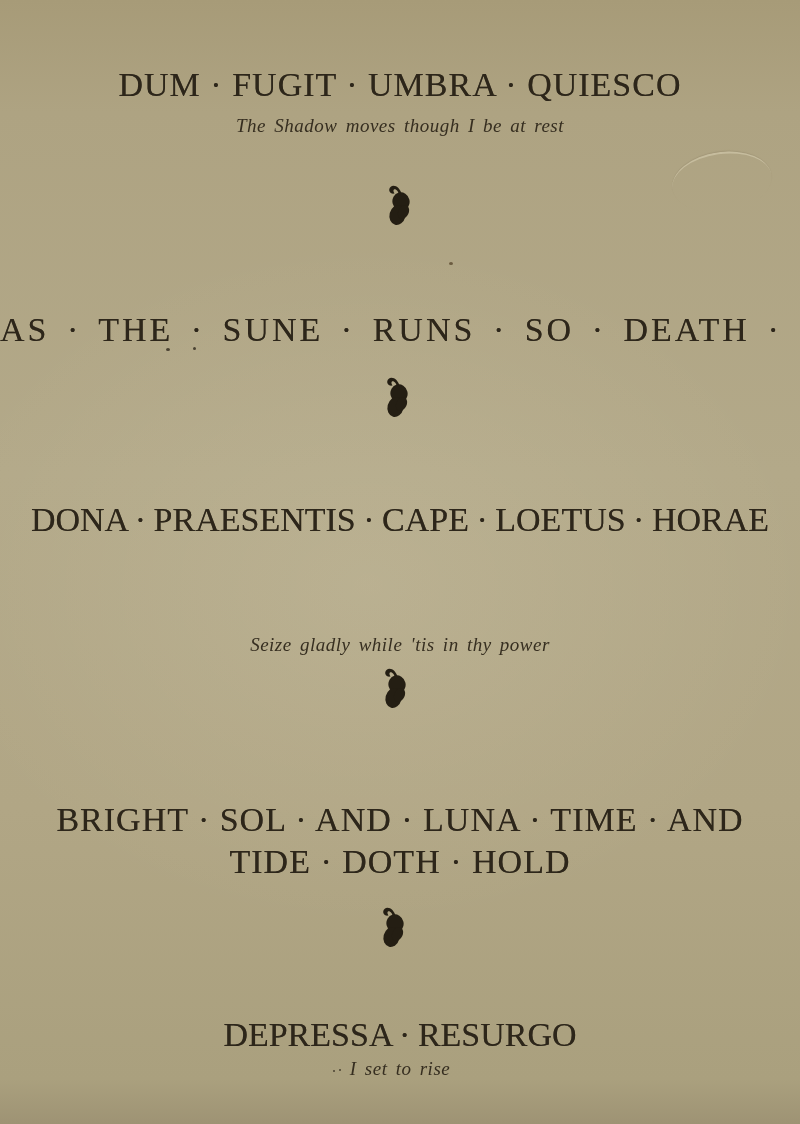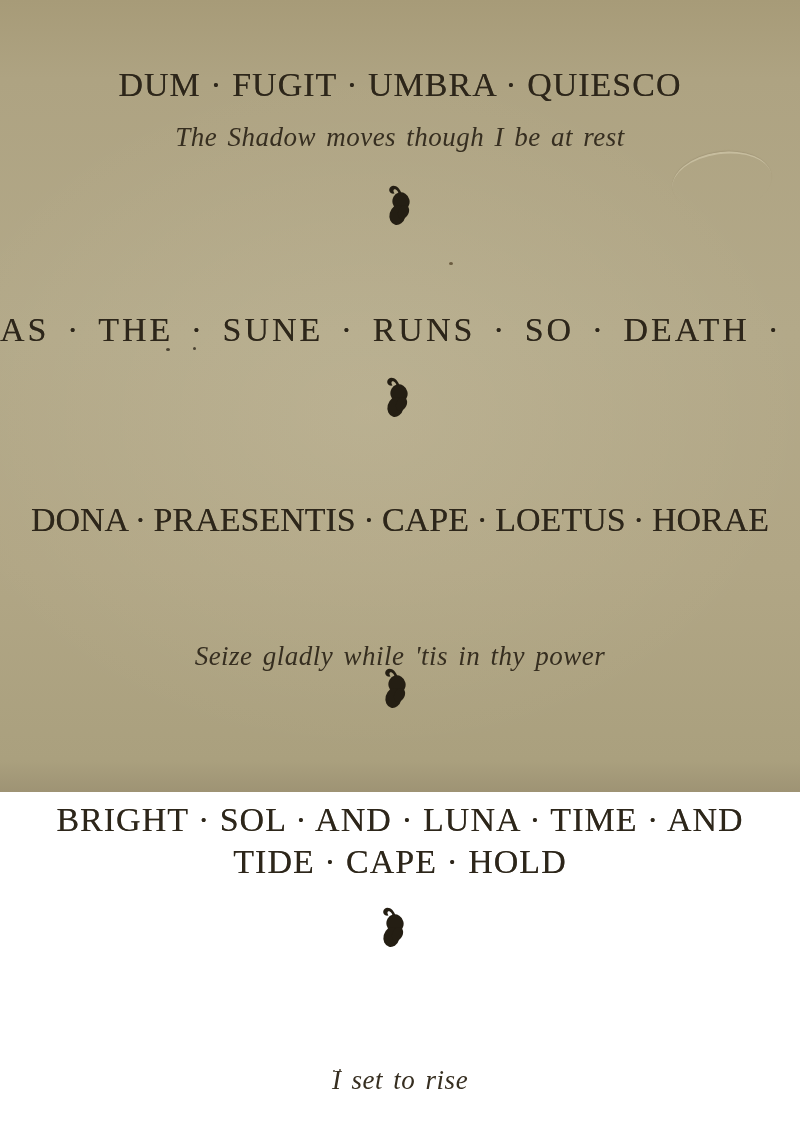--- a/index.html
+++ b/index.html
@@ -3,41 +3,41 @@
 <meta charset="utf-8">
 <style>
   html, body { margin: 0; padding: 0; }
   body {
     width: 800px; height: 1124px;
     font-family: "Liberation Serif", "DejaVu Serif", serif;
     overflow: hidden;
   }
   .page {
     position: relative;
-    width: 800px; height: 792px;
+    width: 800px; height: 1124px;
     background:
       radial-gradient(ellipse 620px 480px at 46% 52%, rgba(255,250,228,0.10), rgba(0,0,0,0) 72%),
       linear-gradient(180deg, #a79b78 0%, #aea382 10%, #b3a989 42%, #b1a685 72%, #aaa07e 96%, #9e9374 100%);
   }
   .line {
     position: absolute; left: 0; width: 800px;
     text-align: center; white-space: nowrap;
     color: #2d261a;
   }
   .latin {
     font-size: 34px; line-height: 1;
     font-weight: 400;
     letter-spacing: 1px;
     text-shadow: 0 0 0.6px rgba(45,38,26,0.65);
   }
   .latin.wide   { letter-spacing: 3px; word-spacing: 6px; }
   .latin.tight  { letter-spacing: 0px; word-spacing: -1px; margin-top: 6px; }
   .trans {
     font-style: italic;
-    font-size: 27px; line-height: 1;
+    font-size: 19px; line-height: 1;
     color: #362e20;
     letter-spacing: 0.5px; word-spacing: 3px;
   }
   
   .pos-h1  { top: 40px; }
   .pos-t1  { top: 97px; }
   .pos-h2  { top: 285px; }
   .pos-h3  { top: 497px; }
   .pos-t3a { top: 553px; }
   .pos-t3b { top: 616px; }
@@ -110,33 +110,34 @@
       <g fill="#241e13">
         <path d="M17 13 C15 5 9 2 5.5 5 C2.5 8 5 12.5 9.5 11.5 C7 8 9.5 5.5 12.5 9 L14.5 13 Z"></path>
         <ellipse cx="16" cy="19.5" rx="8.6" ry="9.2" transform="rotate(-14 16 19.5)"></ellipse>
         <ellipse cx="12.5" cy="33" rx="8" ry="10" transform="rotate(14 12.5 33)"></ellipse>
         <ellipse cx="18.5" cy="30" rx="5.2" ry="7.4" transform="rotate(24 18.5 30)"></ellipse>
       </g>
     </svg>
   </div>
 
   <h2 class="line latin pos-h4a">BRIGHT · SOL · AND · LUNA · TIME · AND</h2>
-  <h2 class="line latin pos-h4b">TIDE · CAPE · HOLD</h2>
+  <h2 class="line latin pos-h4b">TIDE · DOTH · HOLD</h2>
 
   <div class="fleuron pos-f4">
     <svg viewBox="0 0 26 46" width="26" height="46" aria-hidden="true">
       <g fill="#241e13">
         <path d="M17 13 C15 5 9 2 5.5 5 C2.5 8 5 12.5 9.5 11.5 C7 8 9.5 5.5 12.5 9 L14.5 13 Z"></path>
         <ellipse cx="16" cy="19.5" rx="8.6" ry="9.2" transform="rotate(-14 16 19.5)"></ellipse>
         <ellipse cx="12.5" cy="33" rx="8" ry="10" transform="rotate(14 12.5 33)"></ellipse>
         <ellipse cx="18.5" cy="30" rx="5.2" ry="7.4" transform="rotate(24 18.5 30)"></ellipse>
       </g>
     </svg>
   </div>
 
+  <h2 class="line latin tight pos-h5">DEPRESSA · RESURGO</h2>
   <p class="line trans pos-t5">I set to rise</p>
 
   <span class="speck sp1"></span>
   <span class="speck sp2"></span>
   <span class="speck sp3"></span>
   <span class="speck sp4"></span>
   <span class="speck sp5"></span>
   <span class="scratch"></span>
 
 </div>

